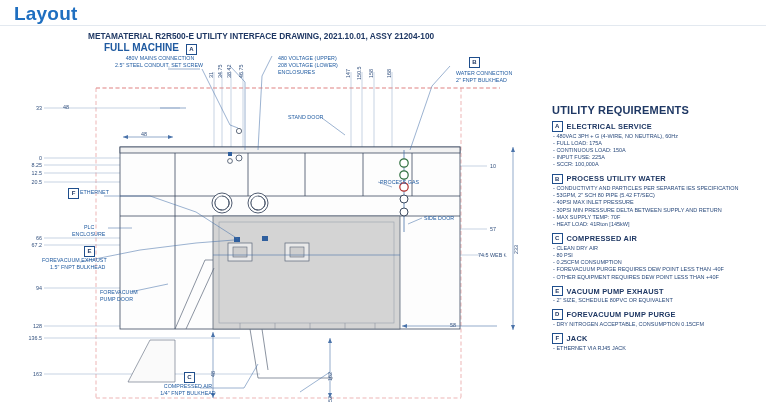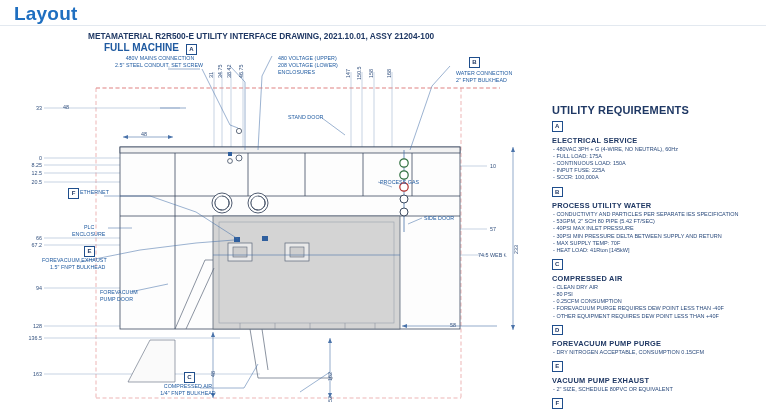--- a/index.html
+++ b/index.html
@@ -56,21 +56,21 @@
     text-align:center;line-height:8.5px;
   }
 
   
   .panel{position:absolute;left:552px;top:104px;width:210px;}
   .panel-title{
     font-size:11px;font-weight:bold;color:#1f3864;letter-spacing:.2px;
     margin-bottom:5px;
   }
   .sec{margin-bottom:5px;}
-  .sec-head{display:flex;align-items:flex-start;gap:4px;margin-bottom:1px;flex-direction:column;}
+  .sec-head{display:flex;align-items:center;gap:4px;margin-bottom:1px;}
   .sec-tag{
     width:8.5px;height:8.5px;border:1px solid #1f4e8c;background:#fff;
     color:#1f3864;font-size:6px;font-weight:bold;text-align:center;
     line-height:8px;flex:0 0 auto;
   }
   .sec-name{
     font-size:7.4px;font-weight:bold;color:#1f3864;letter-spacing:.25px;
   }
   .sec ul{list-style:none;margin:0;padding:0 0 0 1px;}
   .sec li{
@@ -363,40 +363,40 @@
         <li>CLEAN DRY AIR</li>
         <li>80 PSI</li>
         <li>0.25CFM CONSUMPTION</li>
         <li>FOREVACUUM PURGE REQUIRES DEW POINT LESS THAN -40F</li>
         <li>OTHER EQUIPMENT REQUIRES DEW POINT LESS THAN +40F</li>
       </ul>
     </div>
 
     <div class="sec">
       <div class="sec-head">
+        <div class="sec-tag">E</div>
+        <div class="sec-name">VACUUM PUMP EXHAUST</div>
+      </div>
+      <ul>
+        <li>2" SIZE, SCHEDULE 80PVC OR EQUIVALENT</li>
+      </ul>
+    </div>
+
+    <div class="sec">
+      <div class="sec-head">
         <div class="sec-tag">D</div>
         <div class="sec-name">FOREVACUUM PUMP PURGE</div>
       </div>
       <ul>
         <li>DRY NITROGEN ACCEPTABLE, CONSUMPTION 0.15CFM</li>
       </ul>
     </div>
 
     <div class="sec">
       <div class="sec-head">
-        <div class="sec-tag">E</div>
-        <div class="sec-name">VACUUM PUMP EXHAUST</div>
-      </div>
-      <ul>
-        <li>2" SIZE, SCHEDULE 80PVC OR EQUIVALENT</li>
-      </ul>
-    </div>
-
-    <div class="sec">
-      <div class="sec-head">
         <div class="sec-tag">F</div>
         <div class="sec-name">JACK</div>
       </div>
       <ul>
         <li>ETHERNET VIA RJ45 JACK</li>
       </ul>
     </div>
   </div>
 
 </div>

